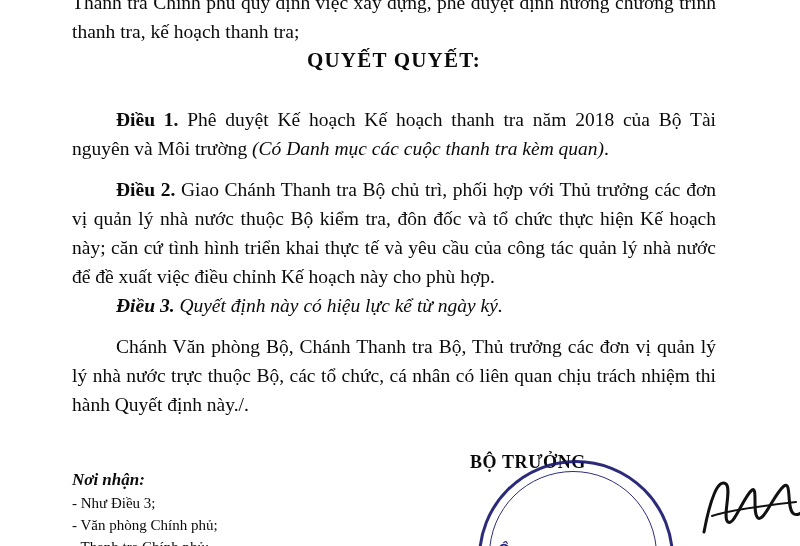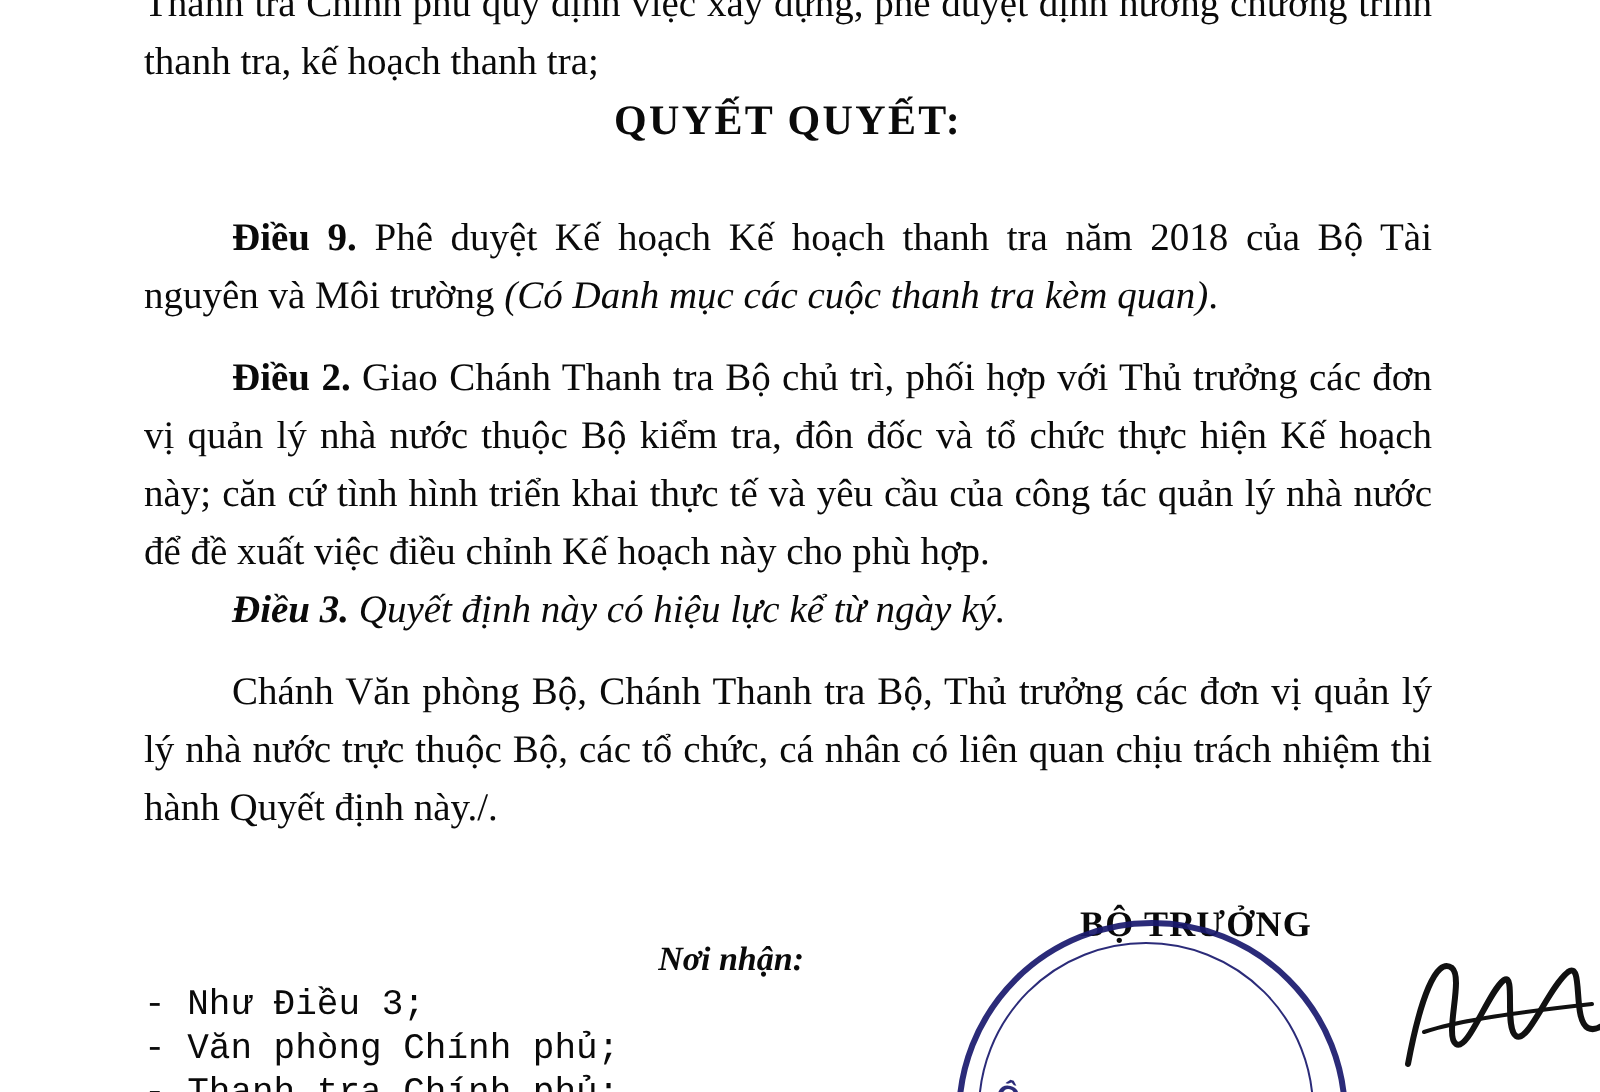--- a/index.html
+++ b/index.html
@@ -54,40 +54,37 @@
     position: absolute;
     left: 470px;
     top: 452px;
     width: 300px;
     text-align: left;
   }
   .bo-truong {
     font-weight: bold;
     font-size: 18px;
     letter-spacing: 0.6px;
-    margin-left: 70px;
   }
   .noinhan {
     position: absolute;
     left: 72px;
     top: 470px;
     width: 330px;
   }
   .noinhan-title {
     font-weight: bold;
     font-style: italic;
     font-size: 17px;
     margin: 0 0 2px 0;
-    text-align: right;
   }
   .noinhan-item {
-    font-size: 18px;
+    font-size: 15px;
     line-height: 22px;
     margin: 0;
-    font-family: Liberation Mono, monospace;
   }
   
   .seal {
     position: absolute;
     left: 478px;
     top: 460px;
     width: 190px;
     height: 190px;
     border: 3px solid #1a1a6e;
     border-radius: 50%;
@@ -133,21 +130,21 @@
 
   <div class="clipped-top">
     <p class="para cont">Thanh tra Chính phủ quy định việc xây dựng, phê duyệt định hướng chương trình thanh tra, kế hoạch thanh tra;</p>
   </div>
 
   <div class="doc-body" style="top: 48px;">
 
 
     <p class="quyetdinh" style="margin-bottom: 32px;">QUYẾT QUYẾT:</p>
 
-    <p class="para indent" style="margin-bottom: 12px;"><span class="b">Điều 9.</span><span> Phê duyệt Kế hoạch Kế hoạch thanh tra năm 2018 của Bộ Tài nguyên và Môi trường </span><span class="i">(Có Danh mục các cuộc thanh tra kèm quan)</span><span>.</span></p>
+    <p class="para indent" style="margin-bottom: 12px;"><span class="b">Điều 1.</span><span> Phê duyệt Kế hoạch Kế hoạch thanh tra năm 2018 của Bộ Tài nguyên và Môi trường </span><span class="i">(Có Danh mục các cuộc thanh tra kèm quan)</span><span>.</span></p>
 
     <p class="para indent" style="margin-bottom: 0;"><span class="b">Điều 2.</span><span> Giao Chánh Thanh tra Bộ chủ trì, phối hợp với Thủ trưởng các đơn vị quản lý nhà nước thuộc Bộ kiểm tra, đôn đốc và tổ chức thực hiện Kế hoạch này; căn cứ tình hình triển khai thực tế và yêu cầu của công tác quản lý nhà nước để đề xuất việc điều chỉnh Kế hoạch này cho phù hợp.</span></p>
 
     <p class="para indent" style="margin-bottom: 12px; font-style: italic;"><span class="b">Điều 3.</span><span> Quyết định này có hiệu lực kể từ ngày ký.</span></p>
 
     <p class="para indent">Chánh Văn phòng Bộ, Chánh Thanh tra Bộ, Thủ trưởng các đơn vị quản lý lý nhà nước trực thuộc Bộ, các tổ chức, cá nhân có liên quan chịu trách nhiệm thi hành Quyết định này./.</p>
 
   </div>
 
   <div class="sig-wrap">

